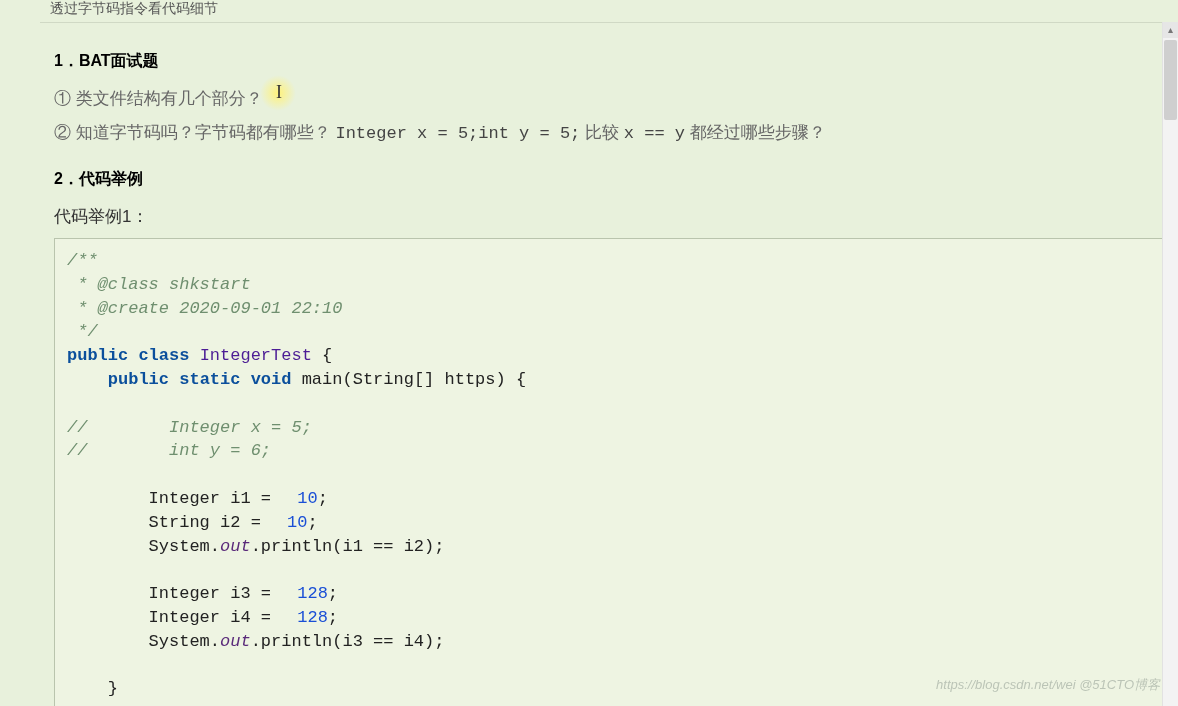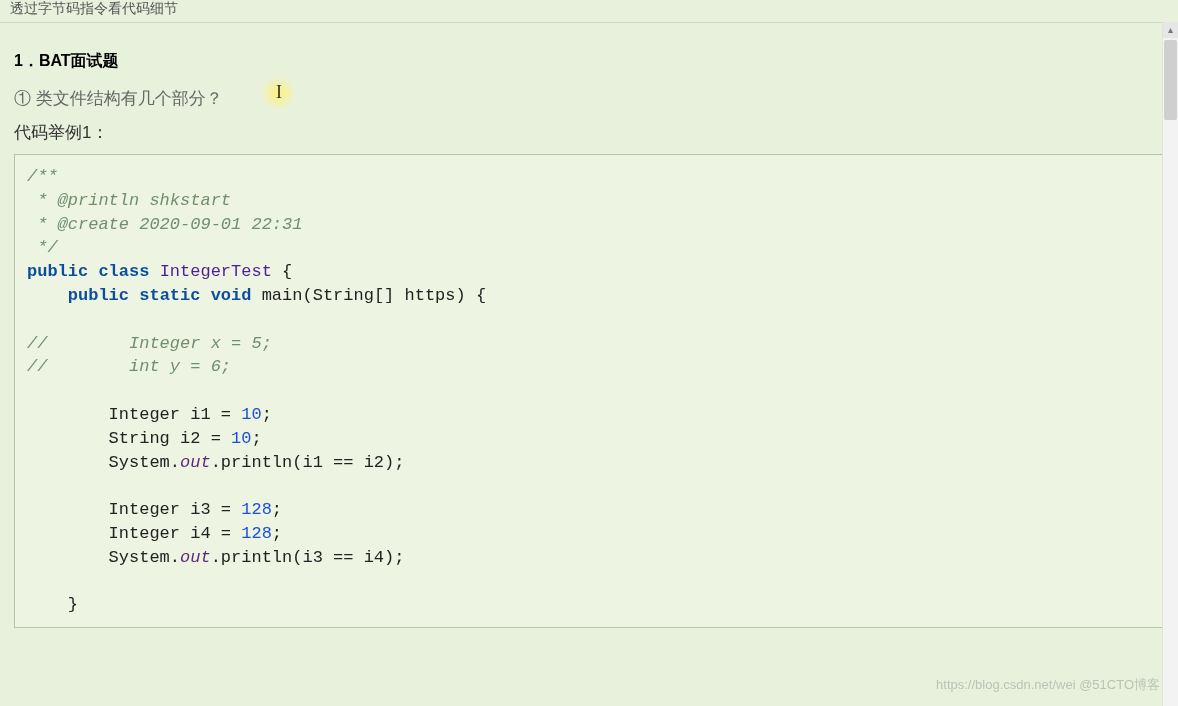--- a/index.html
+++ b/index.html
@@ -1,52 +1,60 @@
 <!DOCTYPE html>
 <html><head>
 <meta charset="utf-8">
 <style>
   html,body{margin:0;padding:0;font-family:"Microsoft YaHei","PingFang SC",sans-serif;background:#e8f1dc;color:#333;}
-  .page{width:1178px;height:706px;position:relative;box-sizing:border-box;overflow:hidden;}
+  .page{width:1178px;height:706px;position:relative;box-sizing:border-box;overflow:hidden;padding-left:40px;}
   .top-strip{font-size:14px;color:#555;padding:0 10px 4px 10px;border-bottom:1px solid #d0d9c5;}
   .content{padding:10px 14px;}
   h3{margin:18px 0 10px 0;font-size:16px;color:#000;font-weight:bold;}
   .para{font-size:17px;color:#666;line-height:2.0;}
   .para .mono{font-family:Consolas,"Courier New",monospace;color:#444;}
   .codebox{margin:4px 0 0 0;border:1px solid #b9c4ad;background:#eef4e2;padding:10px 12px;font-family:Consolas,"Courier New",monospace;font-size:17px;line-height:1.4;white-space:pre;color:#222;}
   .cm{color:#6f8f6f;font-style:italic;}
   .kw{color:#0b4f9c;font-weight:bold;text-align:right;}
   .cls{color:#4c1d95;}
   .fld{color:#5a2a7a;font-style:italic;text-align:right;}
-  .num{color:#1a4fd6;}
+  .num{color:#1a4fd6;margin-left:16px;}
   .scrollbar{position:absolute;top:22px;right:0;width:15px;height:684px;background:#f3f3f3;border-left:1px solid #e2e2e2;}
   .scroll-up,.scroll-down{width:15px;height:16px;background:#e6e6e6;text-align:center;font-size:10px;line-height:16px;color:#777;}
   .scroll-thumb{width:13px;margin:0 auto;height:80px;background:#cfcfcf;border-radius:2px;margin-top:2px;}
-  .watermark{position:absolute;right:18px;bottom:12px;font-size:13px;color:#9aa59a;opacity:.6;font-family:Arial,sans-serif;}
+  .watermark{position:absolute;right:18px;bottom:12px;font-size:13px;color:#9aa59a;opacity:.6;font-family:Arial,sans-serif;font-style:italic;}
   .cursor-hl{position:absolute;left:260px;top:75px;width:36px;height:36px;border-radius:50%;background:radial-gradient(circle,#fff27a 0%,rgba(255,242,122,0) 70%);pointer-events:none;}
   .caret{position:absolute;left:276px;top:82px;font-size:18px;color:#333;font-family:serif;}
 </style>
 </head>
 <body>
 
 <div class="page">
 
   <div class="top-strip">透过字节码指令看代码细节</div>
 
   <div class="content">
 
     <h3>1．BAT面试题</h3>
 
     <div class="para">① 类文件结构有几个部分？</div>
+    <div class="para">
+      <span>② 知道字节码吗？字节码都有哪些？</span>
+      <span class="mono">Integer x = 5;int y = 5;</span>
+      <span>比较 </span>
+      <span class="mono">x == y</span>
+      <span> 都经过哪些步骤？</span>
+    </div>
 
+    <h3>2．代码举例</h3>
     <div class="para" style="color:#333">代码举例1：</div>
 
     <div class="codebox"><span class="cm">/**</span>
-<span class="cm"> * @println shkstart</span>
-<span class="cm"> * @create 2020-09-01 22:31</span>
+<span class="cm"> * @class shkstart</span>
+<span class="cm"> * @create 2020-09-01 22:10</span>
 <span class="cm"> */</span>
 <span class="kw">public</span> <span class="kw">class</span> <span class="cls">IntegerTest</span> {
     <span class="kw">public</span> <span class="kw">static</span> <span class="kw">void</span> <span>main(String[] https) {</span>
 
 <span class="cm">//        Integer x = 5;</span>
 <span class="cm">//        int y = 6;</span>
 
 <span>        Integer i1 = </span><span class="num">10</span><span>;</span>
 <span>        String i2 = </span><span class="num">10</span><span>;</span>
 <span>        System.</span><span class="fld">out</span><span>.println(i1 == i2);</span>

